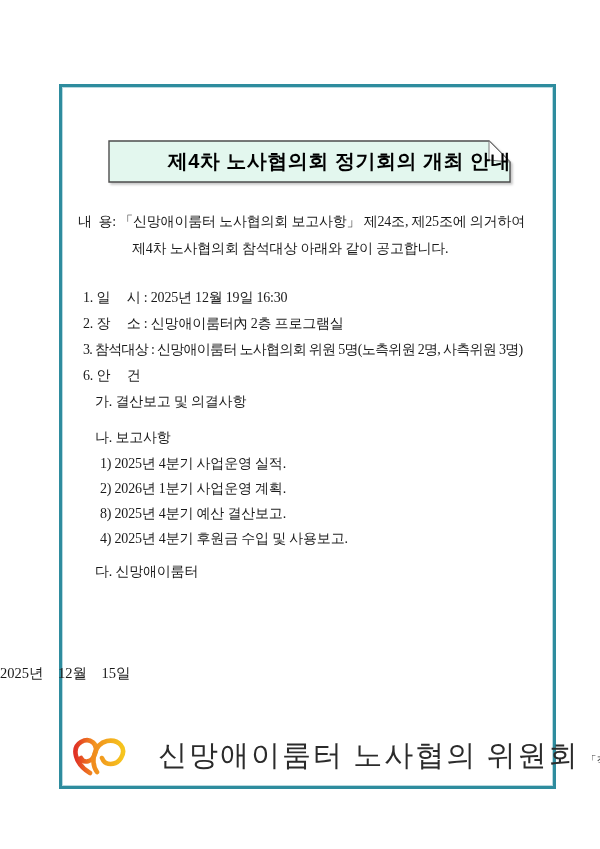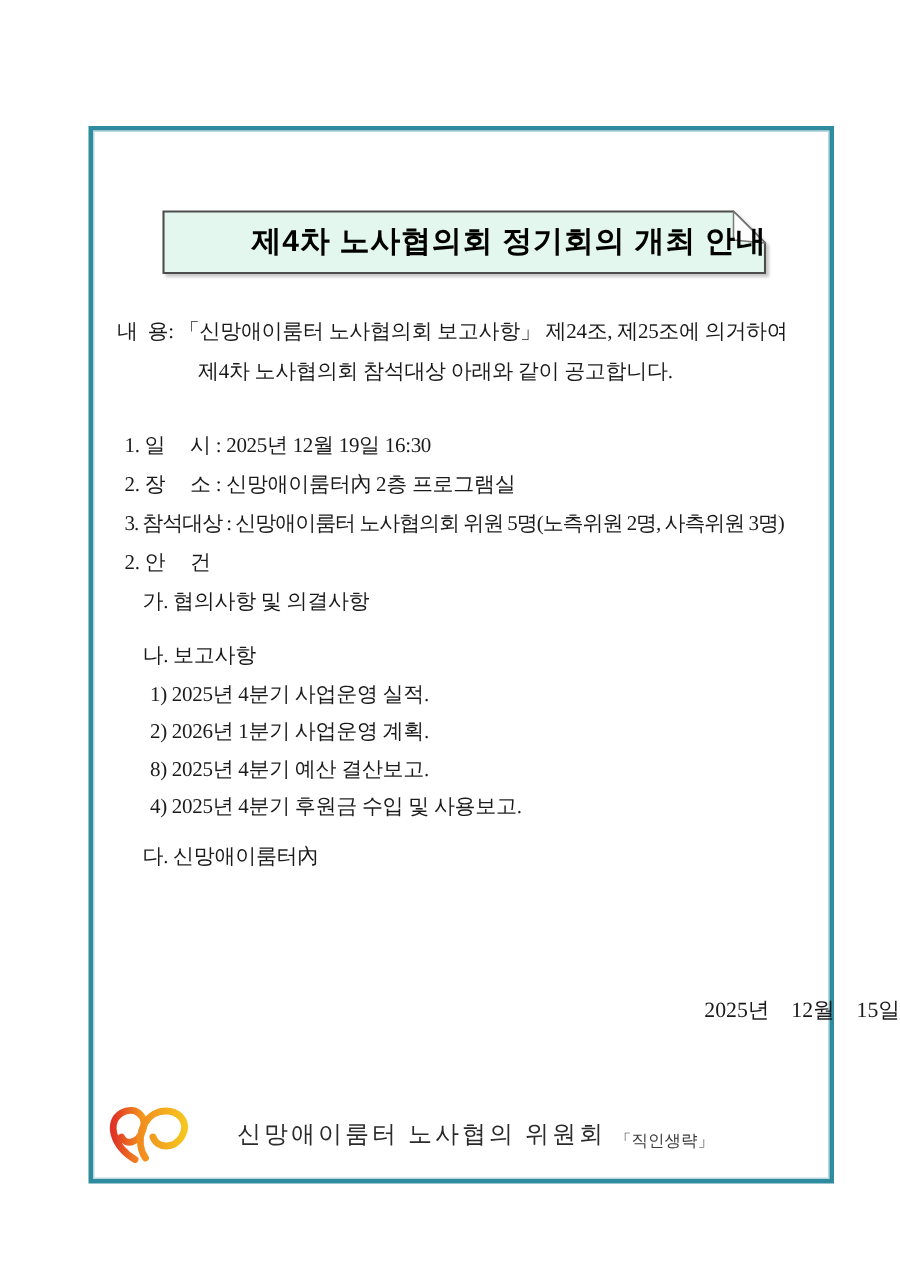--- a/index.html
+++ b/index.html
@@ -50,31 +50,31 @@
   .gap23 { height:23px; }
   .gap10 { height:10px; }
   .gap8  { height:8px; }
   .num-line   { height:26px; line-height:26px; padding-left:5px; }
   .tight { letter-spacing:-0.7px; }
   .sub-line   { height:26px; line-height:26px; padding-left:17px; }
   .rep-line   { height:25px; line-height:25px; padding-left:22px; }
 
   .date-line {
     position:absolute; left:0; top:664px; width:600px;
-    text-align:right; font-size:14.5px; white-space:pre;
+    text-align:left; font-size:14.5px; white-space:pre;
   }
 
   .footer {
     position:absolute; left:68px; top:728px; width:470px; height:56px;
     display:flex; align-items:center;
   }
   .footer-logo { width:62px; height:48px; flex:0 0 auto; }
   .org-name {
     margin-left:28px;
-    font-size:16px; letter-spacing:2px;
+    font-size:29px; letter-spacing:2px;
     color:#2b2b2b;
     white-space:nowrap;
   }
   .seal-note {
     margin-left:6px;
     font-size:11px; color:#3a3a3a;
     position:relative; top:4px;
     white-space:nowrap;
   }
 </style>
@@ -95,30 +95,30 @@
     <div class="title-text">제4차 노사협의회 정기회의 개최 안내</div>
   </div>
 
   <div class="body-block">
     <div class="line meta-line">내  용: 「신망애이룸터 노사협의회 보고사항」 제24조, 제25조에 의거하여</div>
     <div class="line cont-line">제4차 노사협의회 참석대상 아래와 같이 공고합니다.</div>
     <div class="gap23"></div>
     <div class="line num-line">1. 일     시 : 2025년 12월 19일 16:30</div>
     <div class="line num-line">2. 장     소 : 신망애이룸터內 2층 프로그램실</div>
     <div class="line num-line tight">3. 참석대상 : 신망애이룸터 노사협의회 위원 5명(노측위원 2명, 사측위원 3명)</div>
-    <div class="line num-line">2. 안     건</div>
-    <div class="line sub-line">가. 협의사항 및 의결사항</div>
+    <div class="line num-line">6. 안     건</div>
+    <div class="line sub-line">가. 결산보고 및 의결사항</div>
     <div class="gap10"></div>
     <div class="line sub-line">나. 보고사항</div>
     <div class="line rep-line">1) 2025년 4분기 사업운영 실적.</div>
     <div class="line rep-line">2) 2026년 1분기 사업운영 계획.</div>
     <div class="line rep-line">8) 2025년 4분기 예산 결산보고.</div>
     <div class="line rep-line">4) 2025년 4분기 후원금 수입 및 사용보고.</div>
     <div class="gap8"></div>
-    <div class="line sub-line">다. 신망애이룸터內</div>
+    <div class="line sub-line">다. 신망애이룸터</div>
   </div>
 
   <div class="date-line">2025년    12월    15일</div>
 
   <div class="footer">
     <svg class="footer-logo" viewBox="0 0 62 46">
       <defs>
         <linearGradient id="lg1" x1="0" y1="0" x2="1" y2="0">
           <stop offset="0" stop-color="#e03226"></stop>
           <stop offset="1" stop-color="#f59a1e"></stop>

